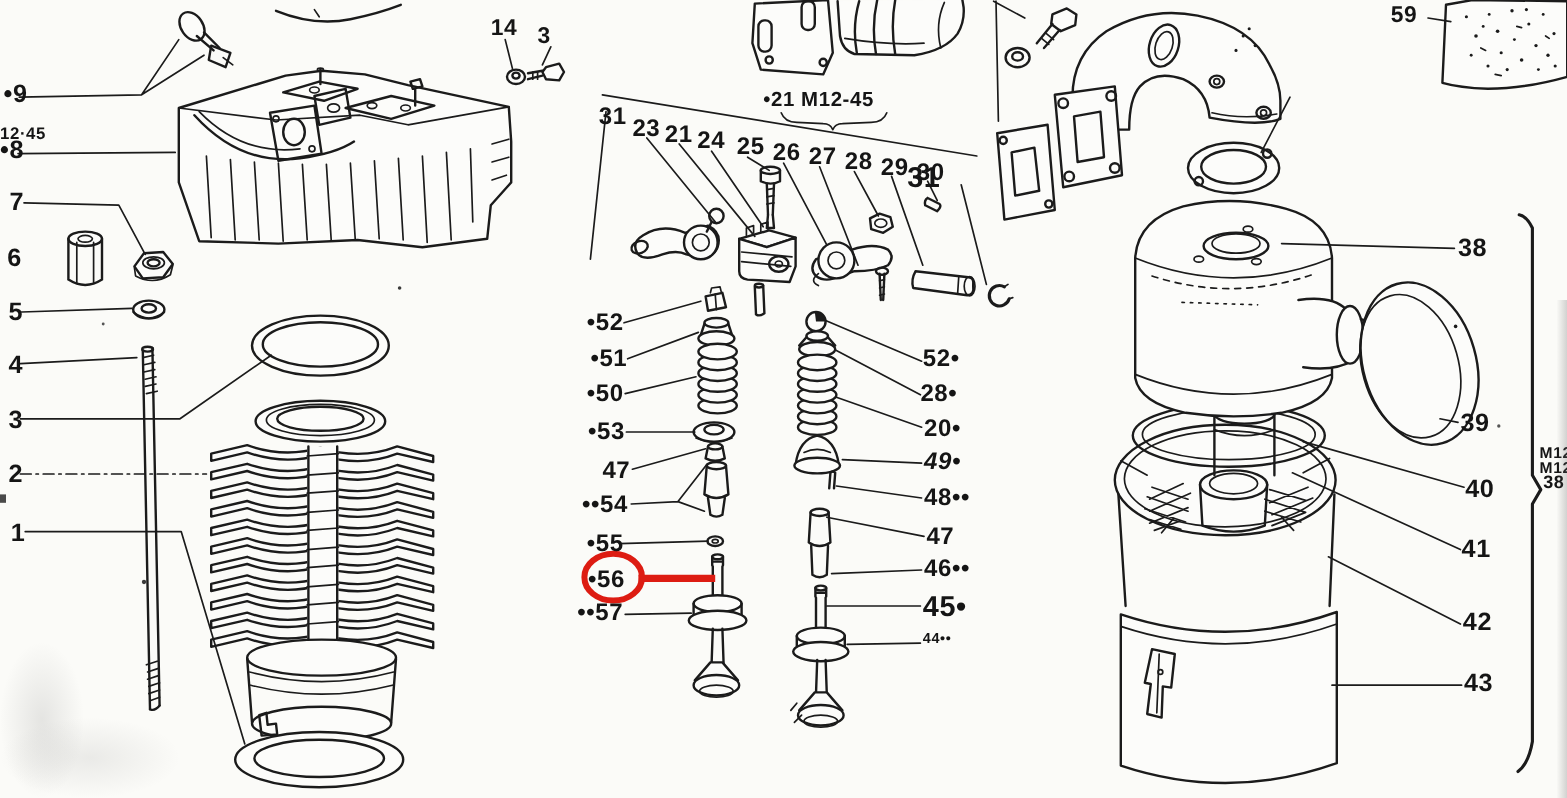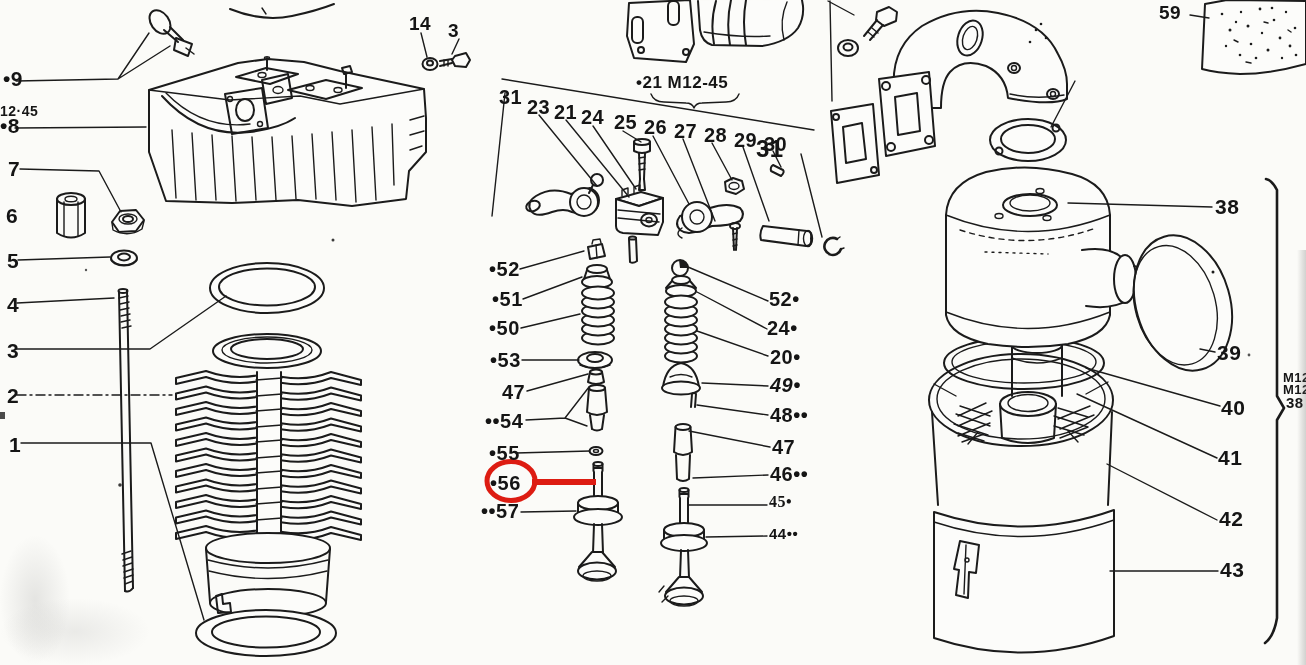--- a/index.html
+++ b/index.html
@@ -505,28 +505,28 @@
       <span style="left: 489px; top: 259px; font-size: 20px;">•52</span>
       <span style="left: 492px; top: 289px; font-size: 20px;">•51</span>
       <span style="left: 489px; top: 318px; font-size: 20px; text-align: right;">•50</span>
       <span style="left: 490px; top: 350px; font-size: 20px;">•53</span>
       <span style="left: 502px; top: 382px; font-size: 20px;">47</span>
       <span style="left: 485px; top: 411px; font-size: 20px;">••54</span>
       <span style="left: 489px; top: 443px; font-size: 20px;">•55</span>
       <span style="left: 490px; top: 473px; font-size: 20px;">•56</span>
       <span style="left: 481px; top: 501px; font-size: 20px;">••57</span>
       <span style="left: 769px; top: 289px; font-size: 20px;">52•</span>
-      <span style="left: 767px; top: 318px; font-size: 20px;">24•</span>
+      <span style="left: 767px; top: 318px; font-size: 20px;">28•</span>
       <span style="left: 770px; top: 347px; font-size: 20px;">20•</span>
       <span style="left: 770px; top: 375px; font-size: 20px; font-style: italic;">49•</span>
       <span style="left: 770px; top: 405px; font-size: 20px;">48••</span>
       <span style="left: 772px; top: 437px; font-size: 20px;">47</span>
       <span style="left: 770px; top: 464px; font-size: 20px;">46••</span>
-      <span style="left: 769px; top: 494px; font-size: 16px; font-family: Liberation Serif, serif;">45•</span>
-      <span style="left: 769px; top: 526px; font-size: 15px;">44••</span>
+      <span style="left: 769px; top: 494px; font-size: 24px;">45•</span>
+      <span style="left: 769px; top: 526px; font-size: 12px;">44••</span>
       <span style="left: 1215px; top: 196px; font-size: 21px;">38</span>
       <span style="left: 1217px; top: 342px; font-size: 21px;">39</span>
       <span style="left: 1221px; top: 397px; font-size: 21px;">40</span>
       <span style="left: 1218px; top: 447px; font-size: 21px;">41</span>
       <span style="left: 1219px; top: 508px; font-size: 21px;">42</span>
       <span style="left: 1220px; top: 559px; font-size: 21px;">43</span>
       <span style="left: 1159px; top: 3px; font-size: 19px;">59</span>
       <span style="left: 1283px; top: 371px; font-size: 13px;">M12</span>
       <span style="left: 1283px; top: 383px; font-size: 13px;">M12</span>
       <span style="left: 1286px; top: 395px; font-size: 15px;">38</span>

